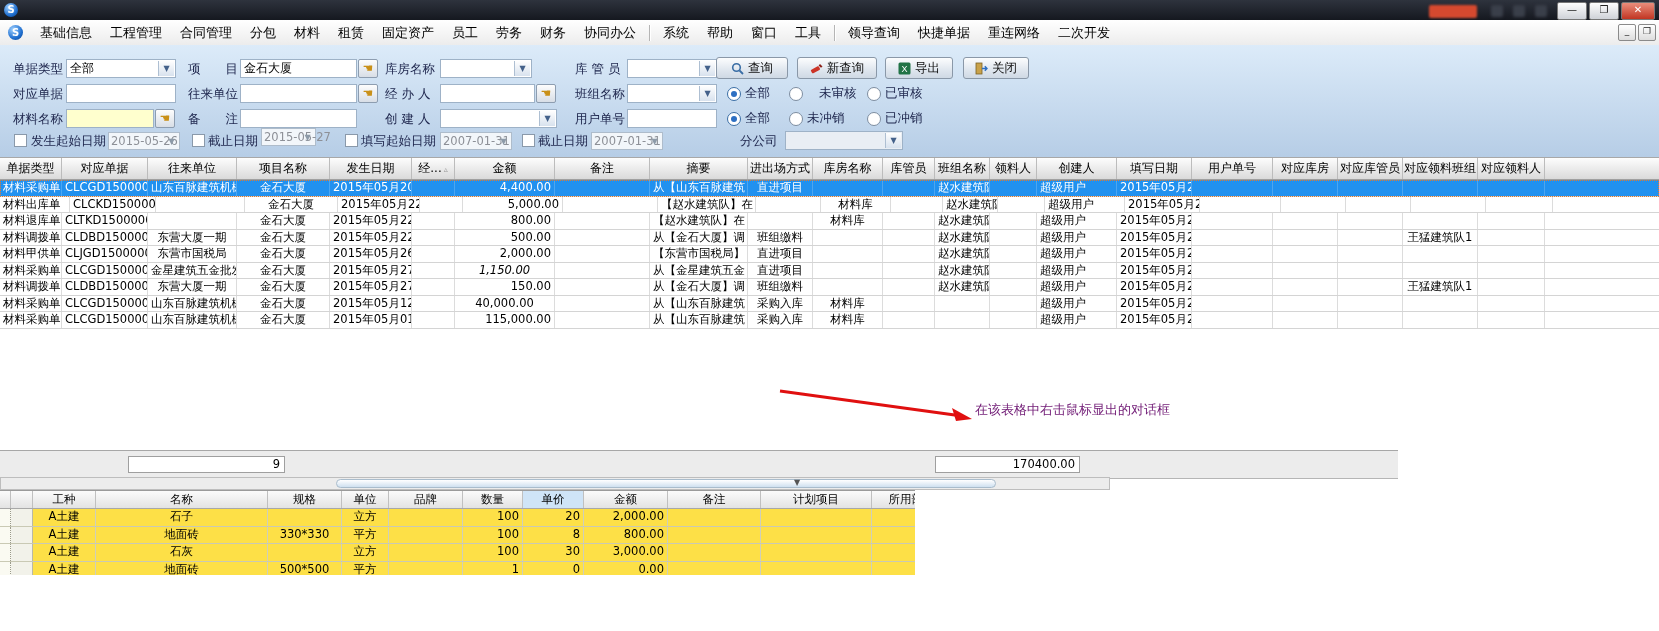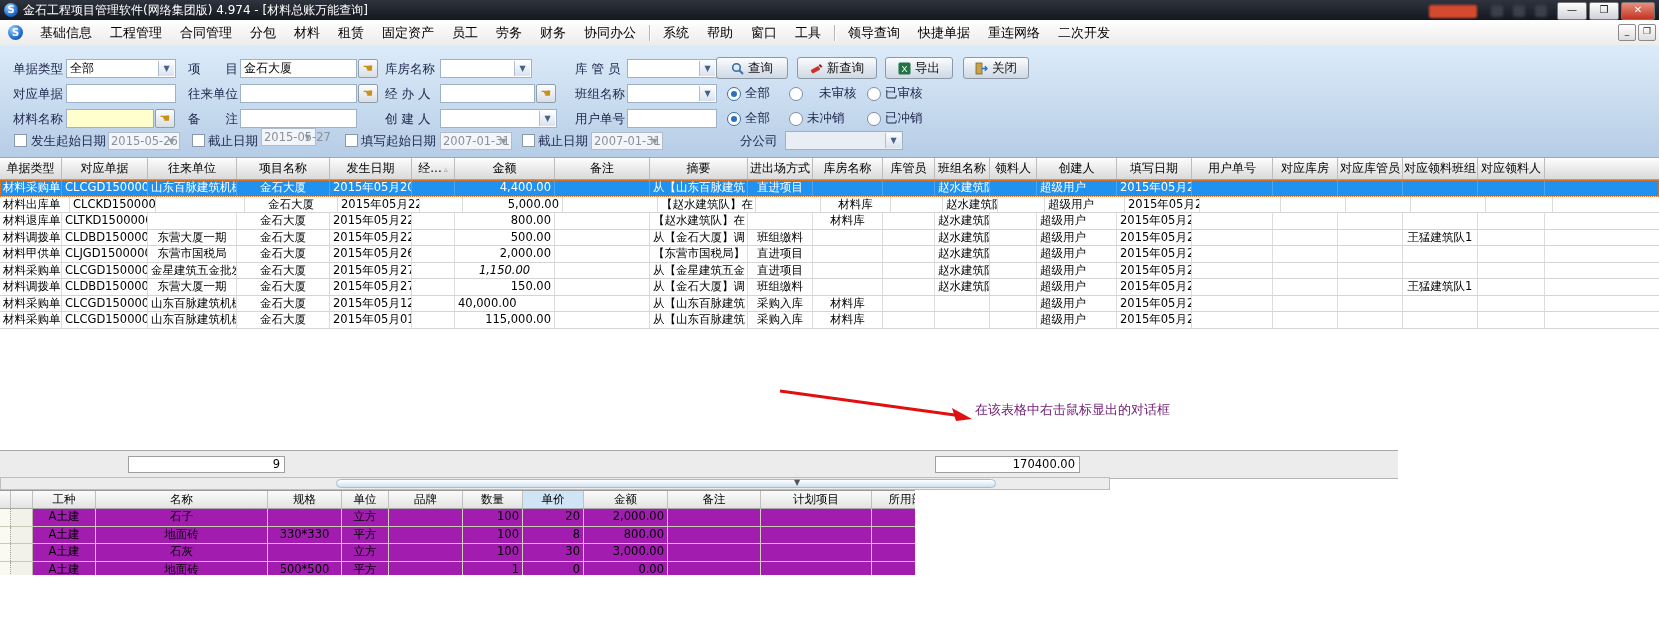--- a/index.html
+++ b/index.html
@@ -49,21 +49,21 @@
   .g-cell{box-sizing:border-box;border-right:1px solid #dcdcdc;font-size:11.5px;line-height:14.5px;overflow:hidden;white-space:nowrap;padding:0 3px;flex:none;}
   .g-row.sel{background:#2191ef;color:#fff;outline:1px dotted #e07b2e;outline-offset:-1px;}
   .g-row.sel .g-cell{border-right-color:#4ba6f2;}
   .fill{flex:1 1 auto;border-right:none;}
 
   
   .dwrap{position:absolute;left:0;top:490px;width:915px;height:84px;overflow:hidden;border-top:1px solid #9a9a9a;}
   .d-head{display:flex;height:17px;background:linear-gradient(#fbfbfb,#e3e3e3);border-bottom:1px solid #a8a8a8;}
   .d-hc{box-sizing:border-box;border-right:1px solid #c0c0c0;text-align:center;font-size:11.5px;line-height:16px;overflow:hidden;white-space:nowrap;flex:none;}
   .d-hc.hl{background:#cfe4f7;}
-  .d-row{display:flex;height:16.5px;background:#a21caf;border-bottom:1px solid #c9c9b4;}
+  .d-row{display:flex;height:16.5px;background:#fde047;border-bottom:1px solid #c9c9b4;}
   .d-cell{box-sizing:border-box;border-right:1px solid #cfcfba;font-size:11.5px;line-height:15.5px;overflow:hidden;white-space:nowrap;padding:0 3px;flex:none;}
   .d-cell.selcol{background:#f2f2ea;border-right:1px solid #b9b9a8;}
   .d-cell.dotted{background:#fafaf2;border-right:1px dotted #9a9a8a;}
 
   
   .ctx{position:absolute;left:588px;top:337px;width:190px;height:90px;background:#f7f7f7;border:3px solid #e8231f;box-sizing:border-box;box-shadow:2px 2px 4px rgba(0,0,0,.25);}
   .ctx-gutter{position:absolute;left:0;top:0;bottom:0;width:26px;background:#ededed;border-right:1px solid #d7d7d7;}
   .ctx-item{position:relative;height:21px;line-height:21px;padding-left:40px;font-size:12px;color:#111;white-space:nowrap;}
   .annot{position:absolute;left:975px;top:401px;font-size:13px;white-space:nowrap;}
 
@@ -74,21 +74,20 @@
   .hthumb{position:absolute;left:335px;top:1px;width:660px;height:9px;border-radius:5px;background:linear-gradient(#ffffff,#cfe0f0);border:1px solid #a9bccc;box-sizing:border-box;}
   .splitv{position:absolute;left:790px;top:477px;width:14px;height:12px;font-size:8px;color:#555;text-align:center;line-height:12px;}
 </style>
 </head>
 <body>
 
 <div class="app">
 
   <div class="tb">
     <div class="tb-logo">S</div>
-    <div class="tb-title">金石工程项目管理软件(网络集团版) 4.974 - [材料总账万能查询]</div>
     <div class="tb-right">
       <div class="blurbtn"></div>
       <div class="blurdot"></div>
       <div class="blurdot"></div>
       <div class="blurdot"></div>
       <div class="wbtn">—</div>
       <div class="wbtn">❐</div>
       <div class="wbtn close">✕</div>
     </div>
   </div>
@@ -421,21 +420,21 @@
         <div class="g-cell" style="width: 67px; text-align: left;"></div>
         <div class="g-cell fill"></div>
       </div>
       <div class="g-row">
         <div class="g-cell" style="width: 62px; text-align: left;">材料采购单</div>
         <div class="g-cell" style="width: 86px; text-align: left;">CLCGD150000004</div>
         <div class="g-cell" style="width: 89px; text-align: center;">山东百脉建筑机械</div>
         <div class="g-cell" style="width: 93px; text-align: center;">金石大厦</div>
         <div class="g-cell" style="width: 82px; text-align: left;">2015年05月12日</div>
         <div class="g-cell" style="width: 43px; text-align: left;"></div>
-        <div class="g-cell" style="width: 100px; text-align: left;">40,000.00</div>
+        <div class="g-cell" style="width: 100px; text-align: center;">40,000.00</div>
         <div class="g-cell" style="width: 95px; text-align: left;"></div>
         <div class="g-cell" style="width: 98px; text-align: left;">从【山东百脉建筑</div>
         <div class="g-cell" style="width: 65px; text-align: center;">采购入库</div>
         <div class="g-cell" style="width: 70px; text-align: center;">材料库</div>
         <div class="g-cell" style="width: 52px; text-align: center;"></div>
         <div class="g-cell" style="width: 55px; text-align: left;"></div>
         <div class="g-cell" style="width: 47px; text-align: left;"></div>
         <div class="g-cell" style="width: 80px; text-align: left;">超级用户</div>
         <div class="g-cell" style="width: 75px; text-align: left;">2015年05月27日</div>
         <div class="g-cell" style="width: 81px; text-align: left;"></div>

